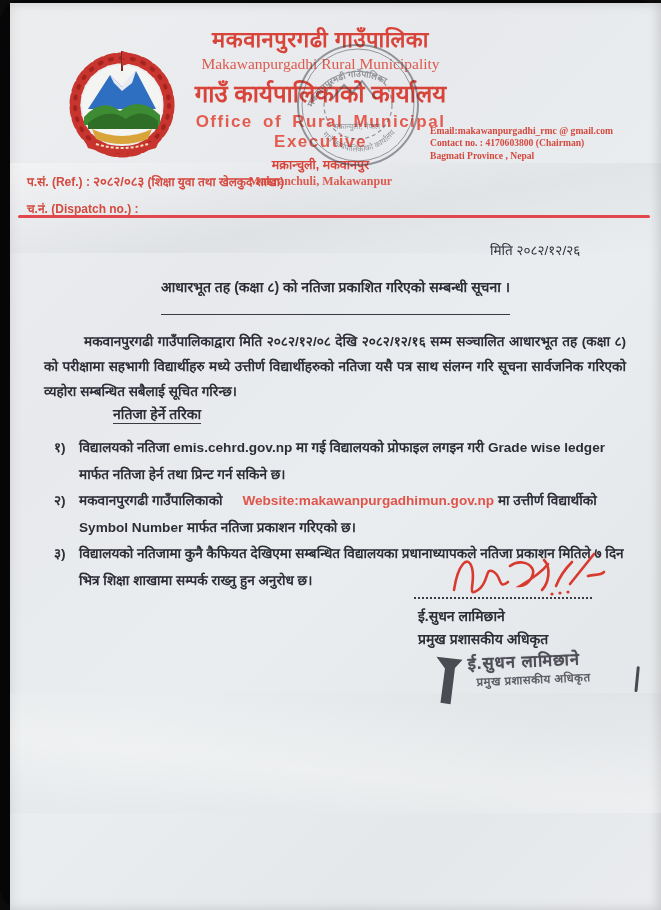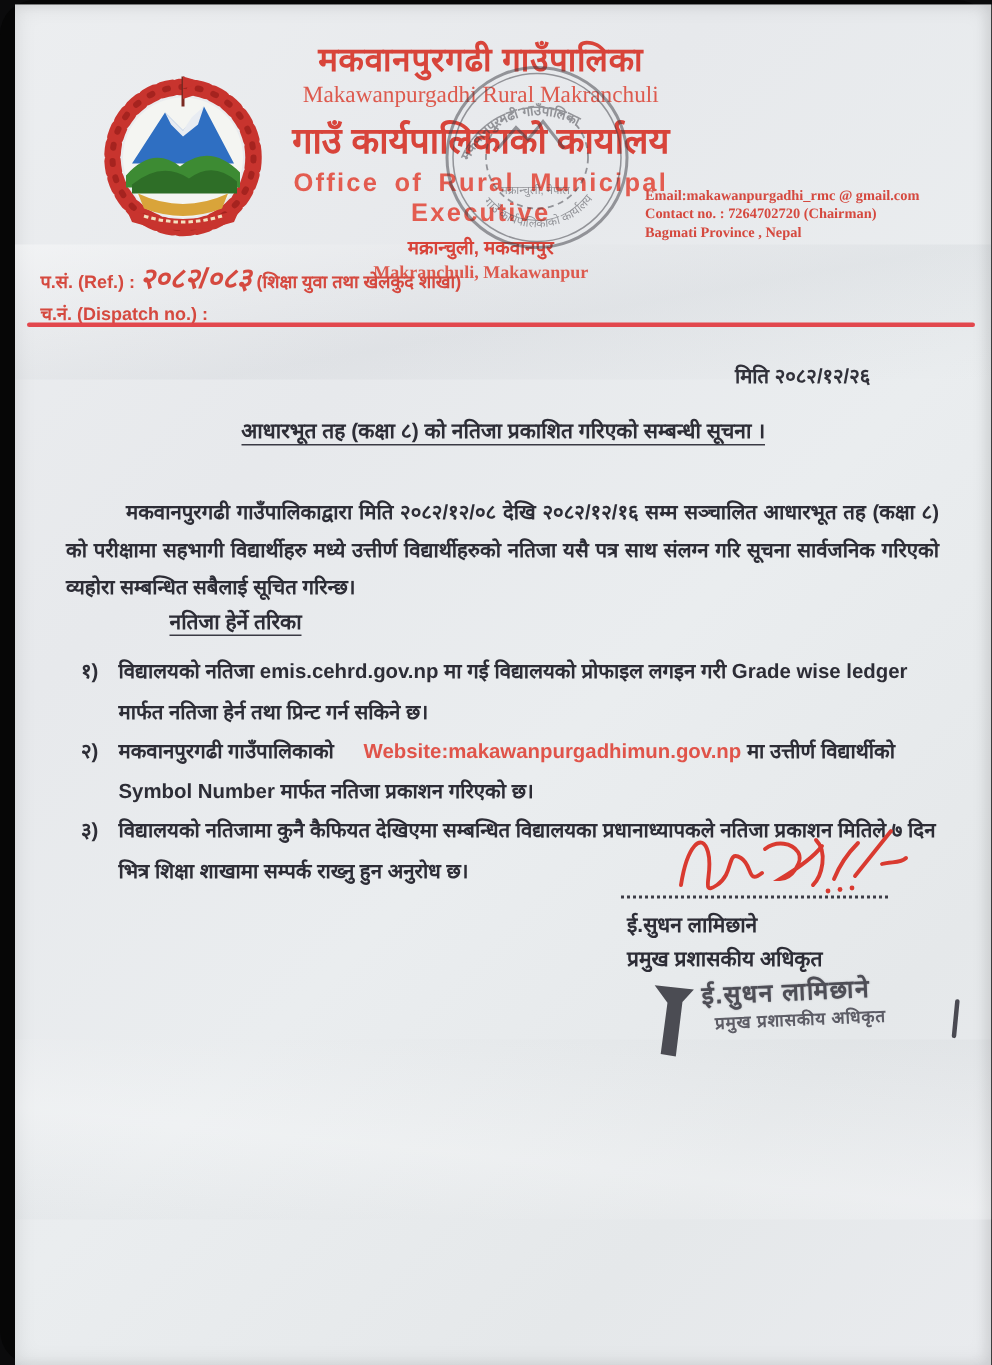--- a/index.html
+++ b/index.html
@@ -28,30 +28,30 @@
   .t-np-3 { font-size:12.5px; font-weight:bold; color:#d8443a; margin-top:4px; }
   .t-en-3 { font-family:"Liberation Serif", serif; font-size:12px; font-weight:bold; color:#dd5a4e; margin-top:1px; }
   .round-stamp { position:absolute; left:282px; top:34px; width:132px; height:136px; opacity:.5; }
 
   .contact-block { position:absolute; left:420px; top:122px; width:232px; }
   .contact-block div { font-family:"Liberation Serif", serif; font-size:9.6px; line-height:12.4px;
                        color:#d5493f; font-weight:bold; }
 
   
   .ref-line { position:absolute; left:17px; top:169px; font-size:12px; color:#d5493f; font-weight:bold; }
-  .ref-line .big { font-size:19px;font-style:italic; }
+  .ref-line .big { font-size:13px; }
   .dispatch-line { position:absolute; left:17px; top:197px; font-size:12px; color:#d5493f; font-weight:bold; }
   .red-rule { position:absolute; left:8px; top:212px; width:632px; height:3px; background:#e2474d;
               border-radius:2px; }
 
   
-  .date-line { position:absolute; left:480px; top:238px; font-size:13.5px; color:#31313a; font-weight:bold; }
+  .date-line { position:absolute; left:480px; top:238px; font-size:13.5px; color:#31313a; font-weight:normal; }
   .subject-wrap { position:absolute; left:0; top:274px; width:651px; text-align:center; }
   .subject { display:inline-block; font-size:14px; font-weight:bold; color:#2d2d36;
-             border-bottom:1.6px solid #3a3a44; padding-bottom:0; }
+             border-bottom:1.6px solid #3a3a44; padding-bottom:18px; }
   .paragraph { position:absolute; left:34px; top:326px; width:582px; font-size:13.6px; color:#2d2d36;
                line-height:25px; text-align:justify; text-align-last:left; text-indent:40px; font-weight:bold; }
   .list-heading-wrap { position:absolute; left:103px; top:401px; }
   .list-heading { font-size:14px; font-weight:bold; color:#2d2d36; border-bottom:1.6px solid #3a3a44;
                   padding-bottom:1px; }
   .list { position:absolute; left:44px; top:432px; width:578px; }
   .list-item { display:flex; gap:7px; font-size:13.6px; color:#2d2d36; line-height:26.5px; font-weight:bold; }
   .list-item .num { flex:0 0 18px; }
   .list-item .red-link { color:#e0544a;margin-left:16px; }
 
@@ -96,21 +96,21 @@
       <path d="M26 92 Q64 106 102 92 L98 101 Q64 112 30 101 Z" fill="#c8342e"></path>
       <path d="M38 97 Q64 105 90 97" fill="none" stroke="#f3e1c0" stroke-width="2" stroke-dasharray="3 2"></path>
 
       <line x1="64" y1="24" x2="64" y2="4" stroke="#7a2a22" stroke-width="2"></line>
       <path d="M64 4 L78 8 L64 12 Z" fill="#c8342e"></path>
       <path d="M64 12 L76 15 L64 19 Z" fill="#c8342e"></path>
     </svg>
 
     <div class="title-block">
       <div class="t-np-1">मकवानपुरगढी गाउँपालिका</div>
-      <div class="t-en-1">Makawanpurgadhi Rural Makranchuli</div>
+      <div class="t-en-1">Makawanpurgadhi Rural Municipality</div>
       <div class="t-np-2">गाउँ कार्यपालिकाको कार्यालय</div>
       <div class="t-en-2">Office of  Rural Municipal Executive</div>
       <div class="t-np-3">मक्रान्चुली, मकवानपुर</div>
       <div class="t-en-3">Makranchuli, Makawanpur</div>
     </div>
 
     <svg class="round-stamp" viewBox="0 0 132 136">
       <circle cx="66" cy="68" r="60" fill="none" stroke="#3f3f46" stroke-width="2"></circle>
       <circle cx="66" cy="68" r="56" fill="none" stroke="#3f3f46" stroke-width="1"></circle>
       <circle cx="66" cy="68" r="34" fill="none" stroke="#3f3f46" stroke-width="1.2" stroke-dasharray="4 3"></circle>
@@ -123,21 +123,21 @@
         <textPath href="#arcTop" startOffset="8">मकवानपुरगढी गाउँपालिका</textPath>
       </text>
       <text font-size="8" fill="#3f3f46">
         <textPath href="#arcBot" startOffset="18">गाउँ कार्यपालिकाको कार्यालय</textPath>
       </text>
       <text x="42" y="92" font-size="7.5" fill="#3f3f46">मक्रान्चुली, नेपाल</text>
     </svg>
 
     <div class="contact-block">
       <div>Email:makawanpurgadhi_rmc @ gmail.com</div>
-      <div>Contact no. : 7264702720 (Chairman)</div>
+      <div>Contact no. : 4170603800 (Chairman)</div>
       <div>Bagmati Province , Nepal</div>
     </div>
 
     <div class="ref-line">
       <span>प.सं. (Ref.) :</span>
       <span class="big">२०८२/०८३</span>
       <span>(शिक्षा युवा तथा खेलकुद शाखा)</span>
     </div>
     <div class="dispatch-line">च.नं. (Dispatch no.) :</div>
     <div class="red-rule"></div>

